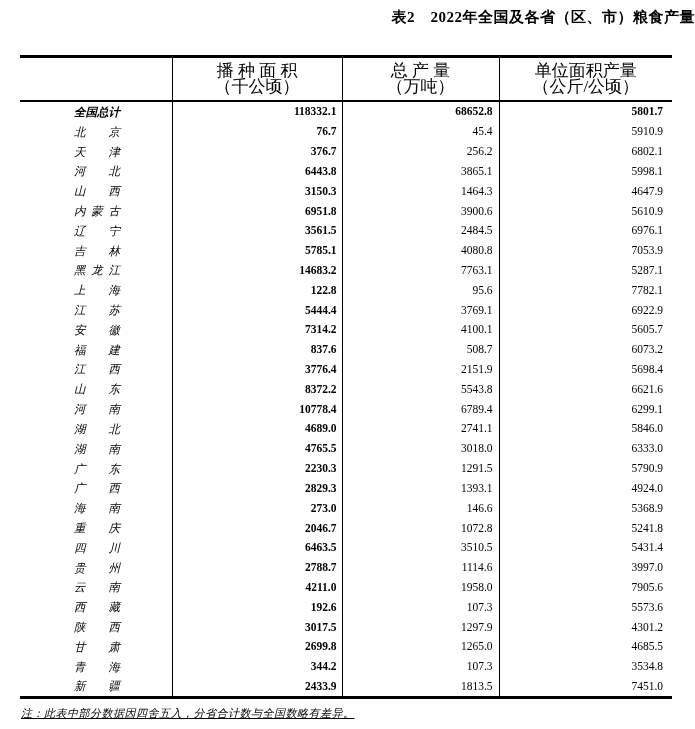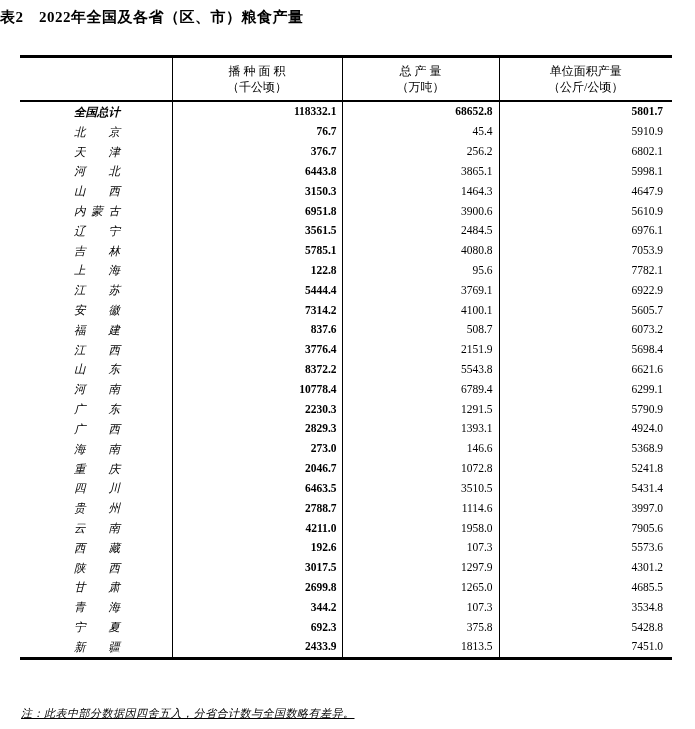--- a/index.html
+++ b/index.html
@@ -5,39 +5,39 @@
   html,body { margin:0; padding:0; background:#ffffff; }
   body {
     width:695px; height:729px; overflow:hidden;
     font-family:"Liberation Serif","DejaVu Serif",serif;
     color:#000;
   }
   .page { position:relative; width:695px; height:729px; background:#fff; }
 
   .doc-title {
     position:absolute; top:8px; left:0; width:695px;
-    text-align:left; font-weight:bold; font-size:15px;
+    text-align:right; font-weight:bold; font-size:15px;
     letter-spacing:0.5px;
   }
 
   .tablewrap { position:absolute; left:20px; top:55px; width:652px; }
   table.grain {
     border-collapse:collapse; table-layout:fixed; width:652px;
     border-top:3px solid #000; border-bottom:3px solid #000;
   }
   col.c1 { width:152px; }
   col.c2 { width:170px; }
   col.c3 { width:157px; }
   col.c4 { width:173px; }
 
   thead td {
     border-bottom:2px solid #000;
     height:40px; padding:1px 0;
     text-align:center; vertical-align:middle;
-    font-size:12px; line-height:16px;
+    font-size:17px; line-height:16px;
   }
   thead td.v, tbody td.v { border-left:1.2px solid #000; }
 
   tbody td {
     padding:0; height:18.9px; font-size:11.5px; line-height:18.9px;
     white-space:nowrap; overflow:hidden;
   }
   tbody td.num { text-align:right; font-family:"Liberation Serif","DejaVu Serif",serif; }
   tbody td.col2 { padding-right:5px;font-weight:bold; }
   tbody td.col3 { padding-right:6px; }
@@ -130,20 +130,26 @@
             <td class="num v col3">2484.5</td>
             <td class="num v col4">6976.1</td>
           </tr>
           <tr>
             <td><span class="pname">吉林</span></td>
             <td class="num v col2">5785.1</td>
             <td class="num v col3">4080.8</td>
             <td class="num v col4">7053.9</td>
           </tr>
           <tr>
+            <td><span class="pname">黑龙江</span></td>
+            <td class="num v col2">14683.2</td>
+            <td class="num v col3">7763.1</td>
+            <td class="num v col4">5287.1</td>
+          </tr>
+          <tr>
             <td><span class="pname">上海</span></td>
             <td class="num v col2">122.8</td>
             <td class="num v col3">95.6</td>
             <td class="num v col4">7782.1</td>
           </tr>
           <tr>
             <td><span class="pname">江苏</span></td>
             <td class="num v col2">5444.4</td>
             <td class="num v col3">3769.1</td>
             <td class="num v col4">6922.9</td>
@@ -172,20 +178,32 @@
             <td class="num v col3">5543.8</td>
             <td class="num v col4">6621.6</td>
           </tr>
           <tr>
             <td><span class="pname">河南</span></td>
             <td class="num v col2">10778.4</td>
             <td class="num v col3">6789.4</td>
             <td class="num v col4">6299.1</td>
           </tr>
           <tr>
+            <td><span class="pname">湖北</span></td>
+            <td class="num v col2">4689.0</td>
+            <td class="num v col3">2741.1</td>
+            <td class="num v col4">5846.0</td>
+          </tr>
+          <tr>
+            <td><span class="pname">湖南</span></td>
+            <td class="num v col2">4765.5</td>
+            <td class="num v col3">3018.0</td>
+            <td class="num v col4">6333.0</td>
+          </tr>
+          <tr>
             <td><span class="pname">广东</span></td>
             <td class="num v col2">2230.3</td>
             <td class="num v col3">1291.5</td>
             <td class="num v col4">5790.9</td>
           </tr>
           <tr>
             <td><span class="pname">广西</span></td>
             <td class="num v col2">2829.3</td>
             <td class="num v col3">1393.1</td>
             <td class="num v col4">4924.0</td>
@@ -238,26 +256,20 @@
             <td class="num v col3">1265.0</td>
             <td class="num v col4">4685.5</td>
           </tr>
           <tr>
             <td><span class="pname">青海</span></td>
             <td class="num v col2">344.2</td>
             <td class="num v col3">107.3</td>
             <td class="num v col4">3534.8</td>
           </tr>
           <tr>
-            <td><span class="pname">宁夏</span></td>
-            <td class="num v col2">692.3</td>
-            <td class="num v col3">375.8</td>
-            <td class="num v col4">5428.8</td>
-          </tr>
-          <tr>
             <td><span class="pname">新疆</span></td>
             <td class="num v col2">2433.9</td>
             <td class="num v col3">1813.5</td>
             <td class="num v col4">7451.0</td>
           </tr>
         </tbody>
     </table>
   </div>
 
   <div class="footnote">注：此表中部分数据因四舍五入，分省合计数与全国数略有差异。</div>

